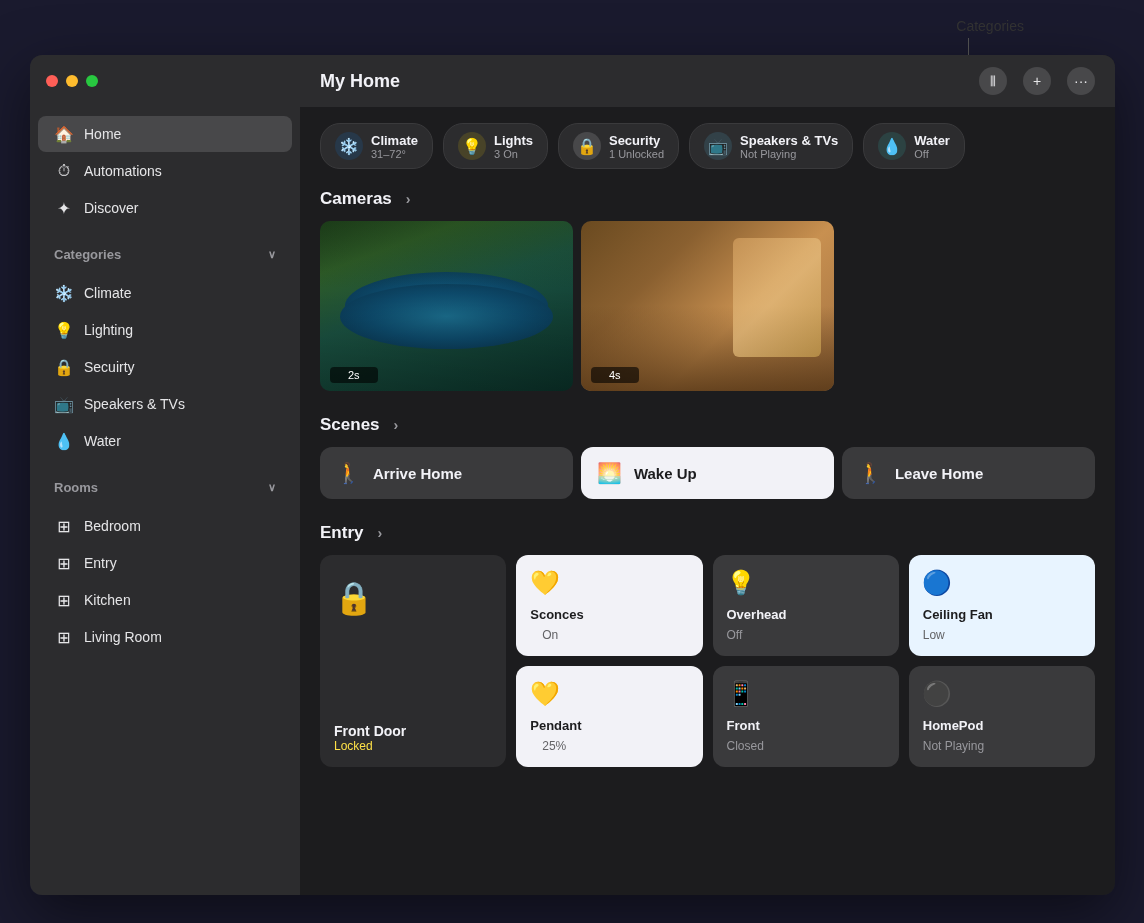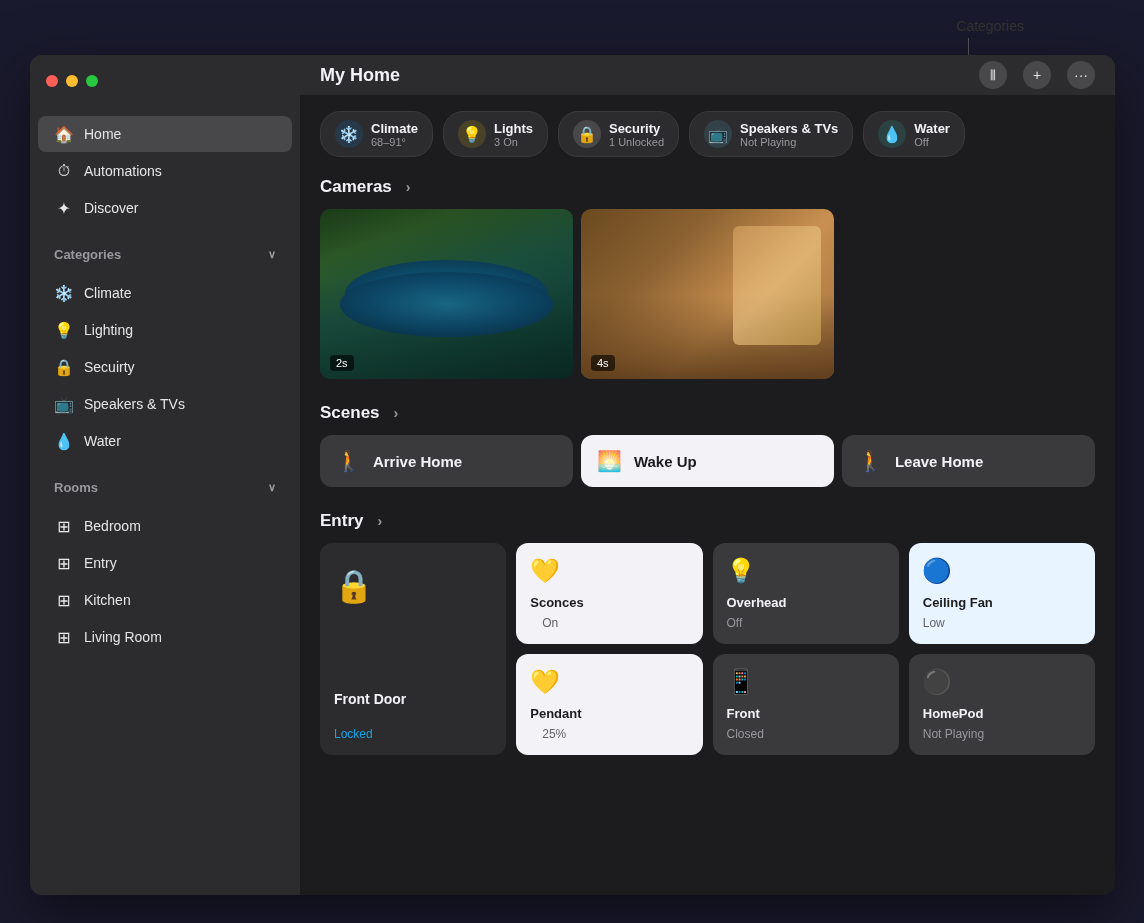--- a/index.html
+++ b/index.html
@@ -124,21 +124,21 @@
     .main {
       flex: 1;
       background: #1c1c1e;
       display: flex;
       flex-direction: column;
       overflow: hidden;
     }
 
     
     .main-titlebar {
-      height: 40px;
+      height: 52px;
       background: #2c2c2e;
       display: flex;
       align-items: center;
       justify-content: space-between;
       padding: 0 20px;
     }
     .main-title {
       font-size: 18px;
       font-weight: 700;
       color: #f2f2f7;
@@ -230,21 +230,21 @@
       position: relative;
       height: 170px;
     }
     .camera-badge {
       position: absolute;
       bottom: 8px;
       left: 10px;
       background: rgba(0,0,0,0.6);
       color: #fff;
       font-size: 11px;
-      padding: 2px 6px;
+      padding: 2px 18px;
       border-radius: 4px;
     }
 
     
     .cam1 {
       background: linear-gradient(135deg, #1a3a1a 0%, #2d5a27 30%, #0d2d0d 60%, #1a4020 100%);
     }
     .cam1::before {
       content: '';
       position: absolute;
@@ -451,21 +451,21 @@
       </div>
     </div>
 
     <div class="main-content">
 
       <div class="status-chips">
         <div class="chip">
           <div class="chip-icon blue">❄️</div>
           <div class="chip-text">
             <span class="chip-label">Climate</span>
-            <span class="chip-sub">68–91°</span>
+            <span class="chip-sub">31–72°</span>
           </div>
         </div>
         <div class="chip">
           <div class="chip-icon yellow">💡</div>
           <div class="chip-text">
             <span class="chip-label">Lights</span>
             <span class="chip-sub">3 On</span>
           </div>
         </div>
         <div class="chip">
@@ -532,21 +532,21 @@
       <div class="section-title">
         <span>Entry</span>
         <span class="chevron-right">›</span>
       </div>
       <div class="entry-grid">
 
         <div class="door-card">
           <span class="lock-icon" style="font-size:32px; color:#30d5c8;">🔒</span>
           <div style="margin-top: auto;">
             <div class="device-name" style="color:#f2f2f7;">Front Door</div>
-            <div class="device-status" style="color:#0ea5e9;margin-top:20px;">Locked</div>
+            <div class="device-status" style="color:#fde047;">Locked</div>
           </div>
         </div>
 
         <div class="device-card light">
           <span class="device-icon">💛</span>
           <div class="device-name">Sconces</div>
           <div class="device-status">On</div>
         </div>
 
         <div class="device-card medium">

